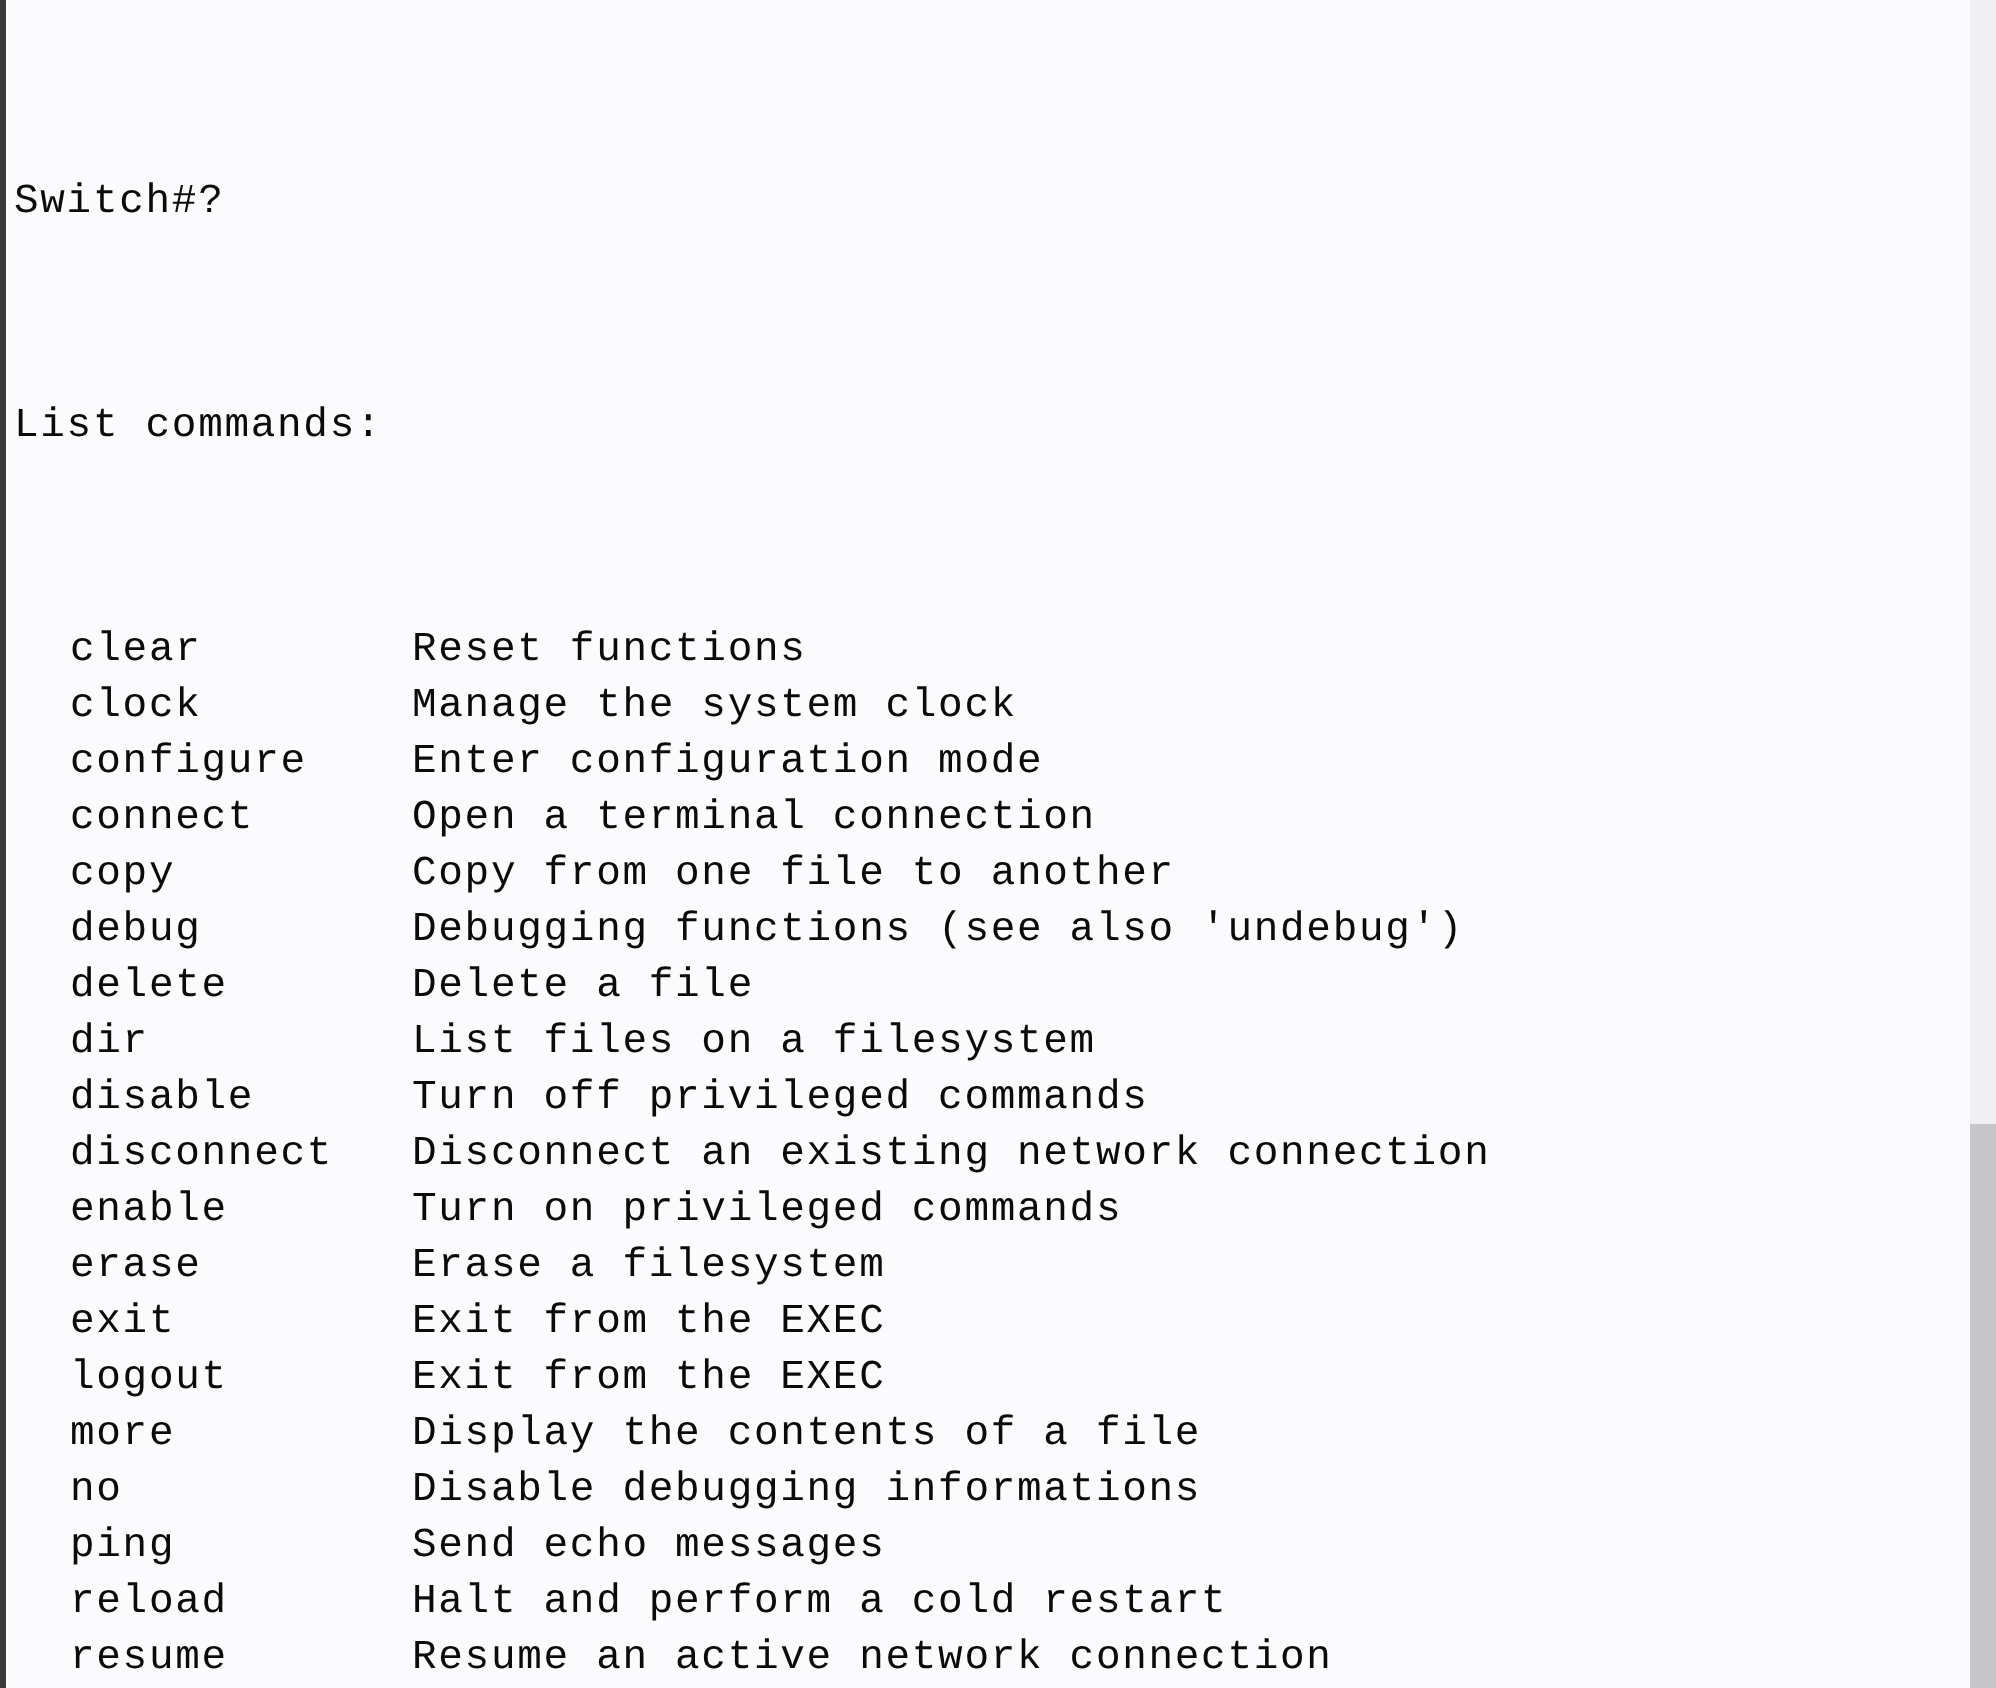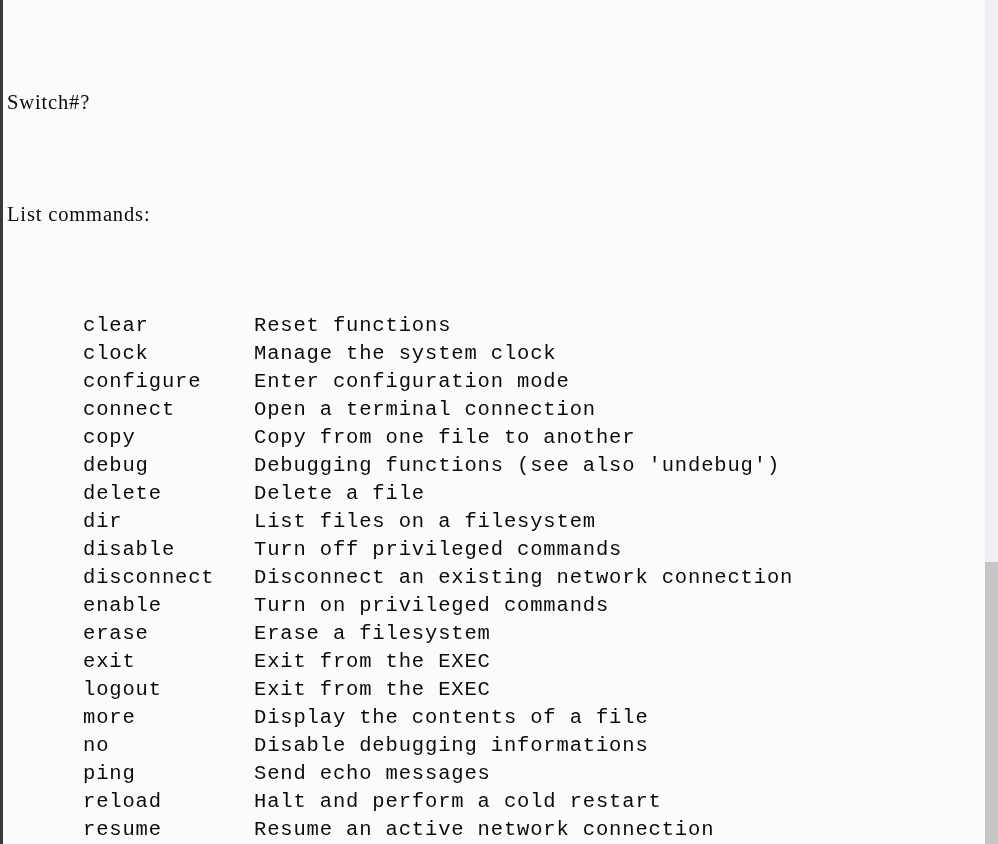--- a/index.html
+++ b/index.html
@@ -71,26 +71,24 @@
 
   .term-line {
     height: 28px;
     white-space: pre;
     overflow: hidden;
   }
 
   .prompt-line,
   .header-line {
     padding-left: 7px;
-    font-family: Liberation Serif, serif;
   }
 
   .cmd-line {
     padding-left: 7px;
-    margin-left: 48px;
   }
 
   .cmd-name {
     display: inline-block;
     width: 199px;
     padding-left: 28px;
     box-sizing: border-box;
     white-space: pre;
   }
 

